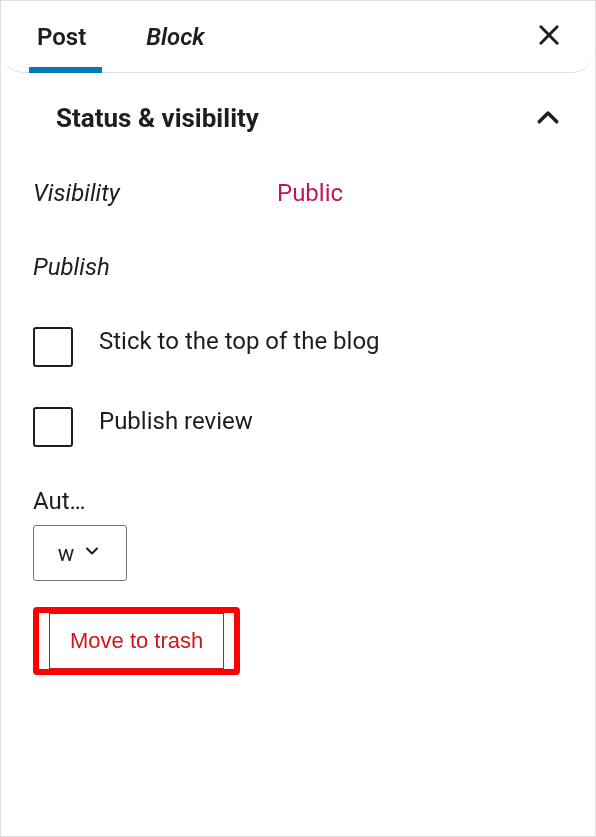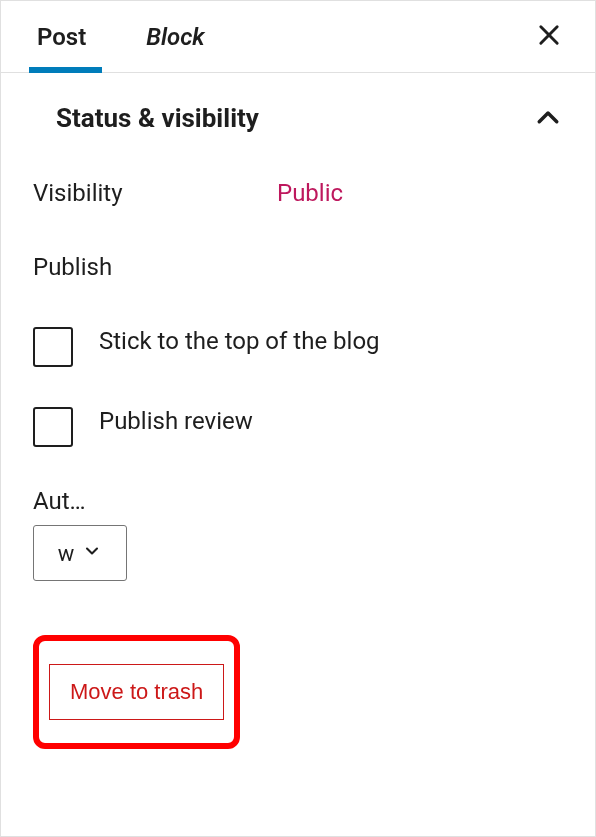--- a/index.html
+++ b/index.html
@@ -15,20 +15,21 @@
     border: 1px solid #e0e0e0;
     position: relative;
   }
   .tabs {
     display: flex;
     align-items: center;
     height: 72px;
     border-bottom: 1px solid #e0e0e0;
     position: relative;
     padding: 0 28px;
+    border-radius: 23px;
   }
   .tab {
     font-size: 24px;
     font-weight: 600;
     padding: 0 16px;
     height: 100%;
     display: flex;
     align-items: center;
     cursor: pointer;
     position: relative;
@@ -79,20 +80,21 @@
   .row {
     display: flex;
     align-items: center;
     margin-bottom: 46px;
   }
   .row-label {
     width: 244px;
     font-size: 24px;
     color: #1e1e1e;
     font-weight: 400;
+    font-style: italic;
   }
   .row-value {
     font-size: 24px;
     color: #be185d;
     cursor: pointer;
   }
 
   .checkbox-row {
     display: flex;
     align-items: flex-start;
@@ -134,24 +136,23 @@
     background: #fff;
   }
   .author-select svg { width: 20px; height: 20px; }
 
   .trash-wrap {
     margin-top: 26px;
     display: inline-block;
   }
   .trash-highlight {
     border: 6px solid #ff0000;
-    border-radius: 12px;
-    padding: 23px 10px;
+    border-radius: 4px;
+    padding: 0 10px;
     display: inline-block;
-    margin-top: 28px;
   }
   .trash-btn {
     border: 1px solid #cc1818;
     color: #cc1818;
     background: #fff;
     font-size: 22px;
     height: 56px;
     padding: 0 20px;
     display: inline-flex;
     align-items: center;

